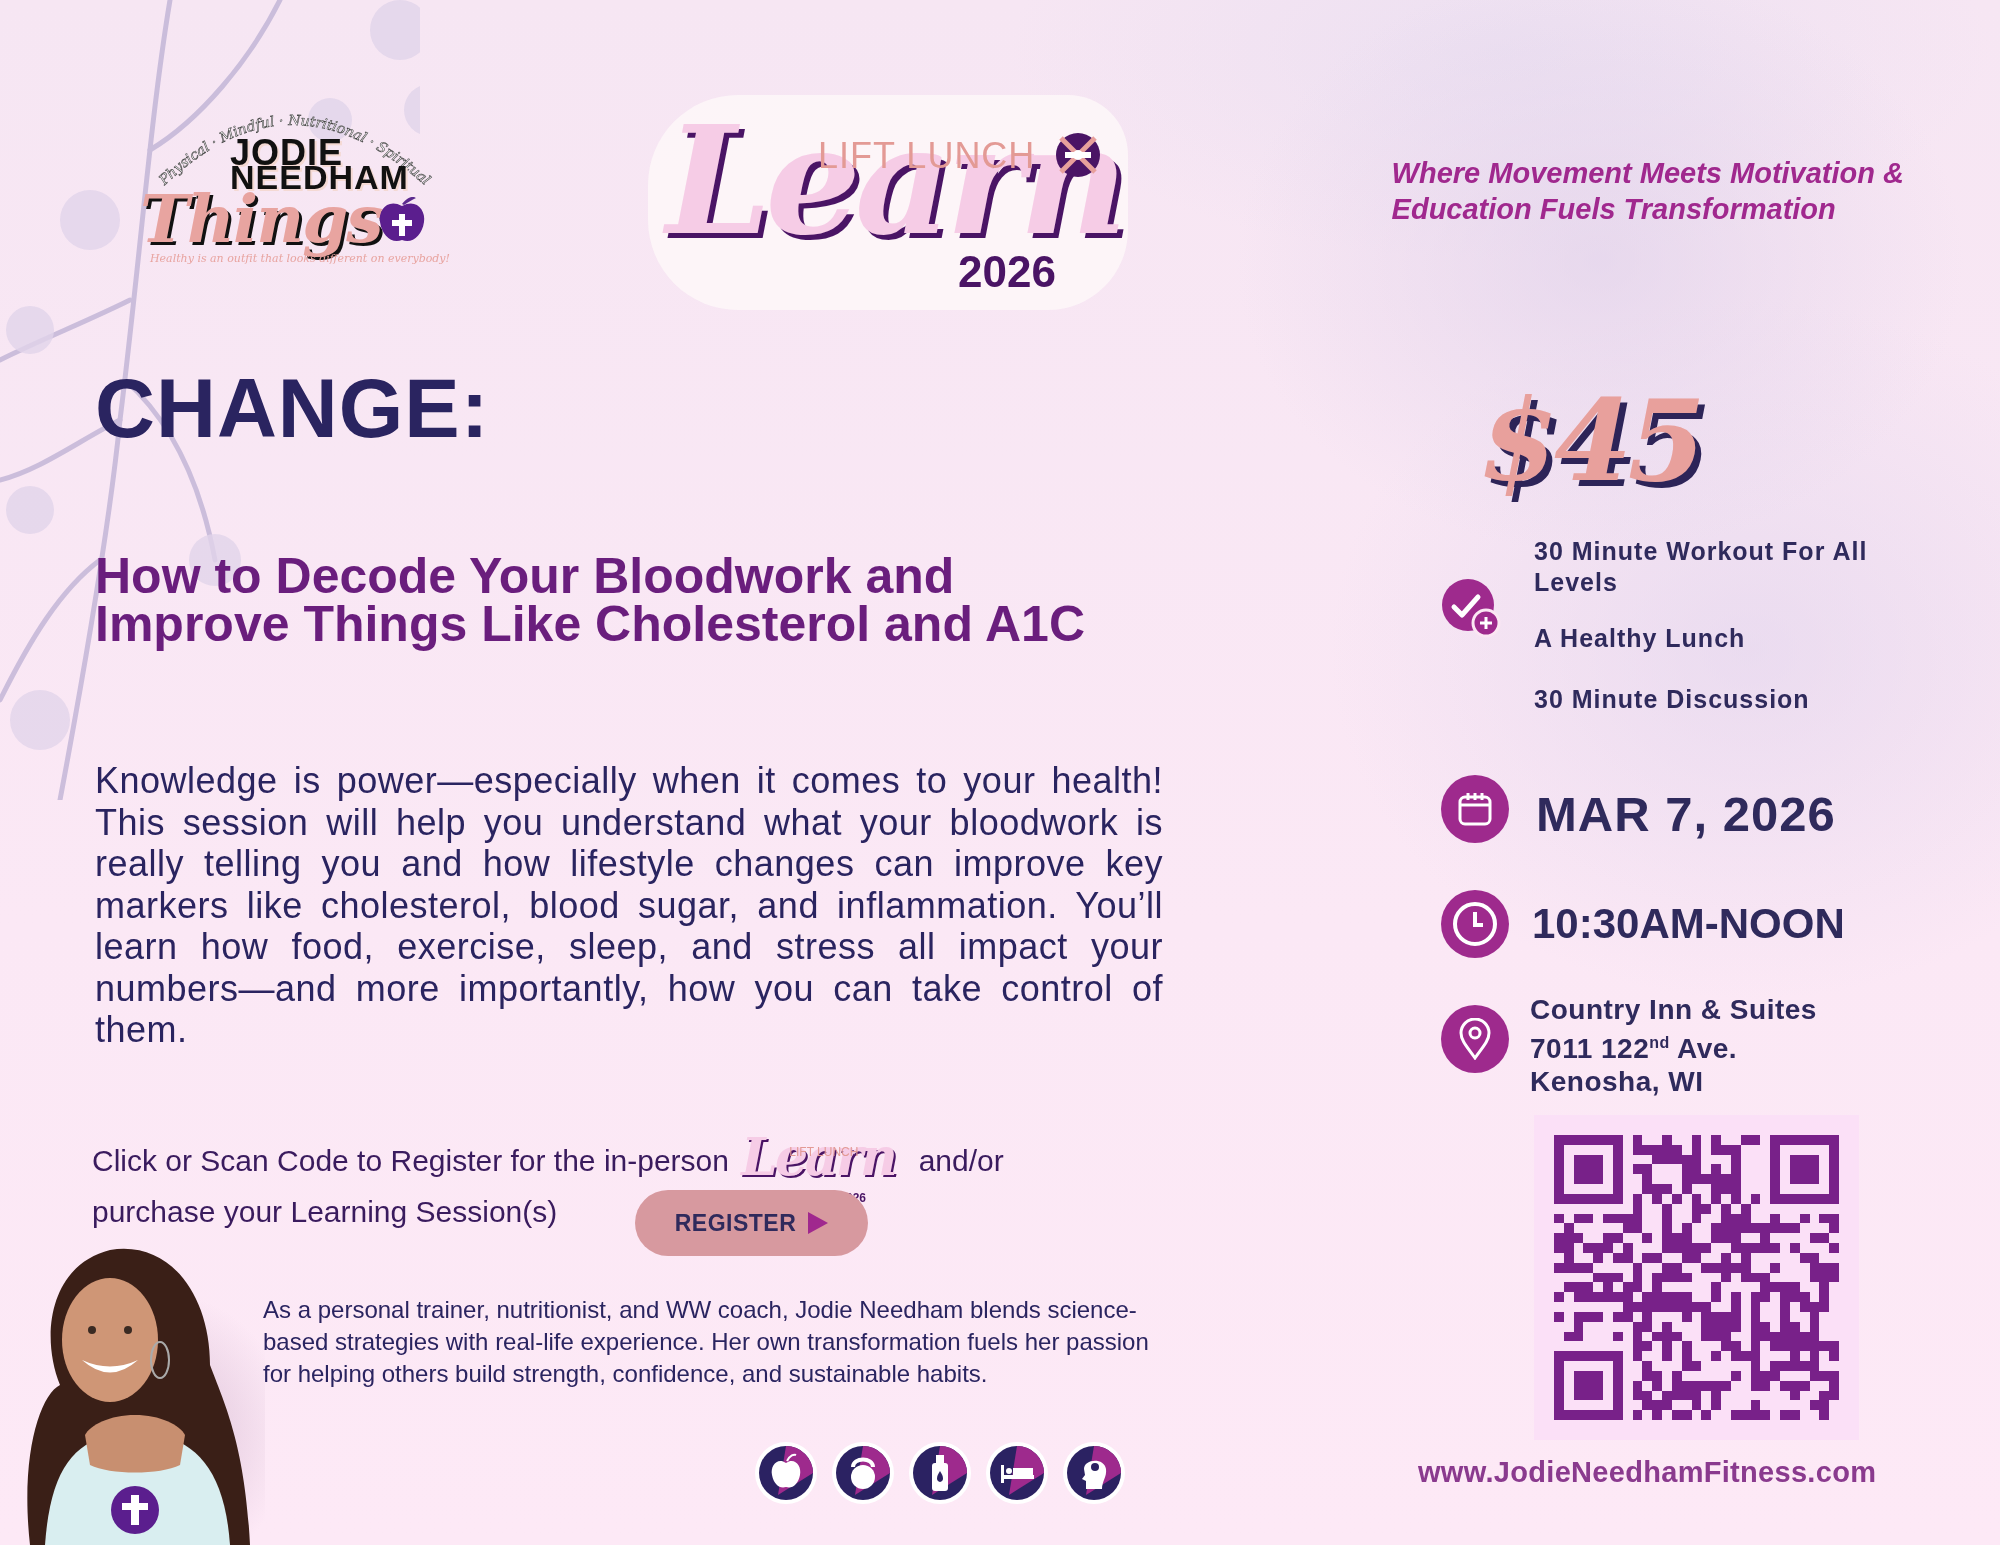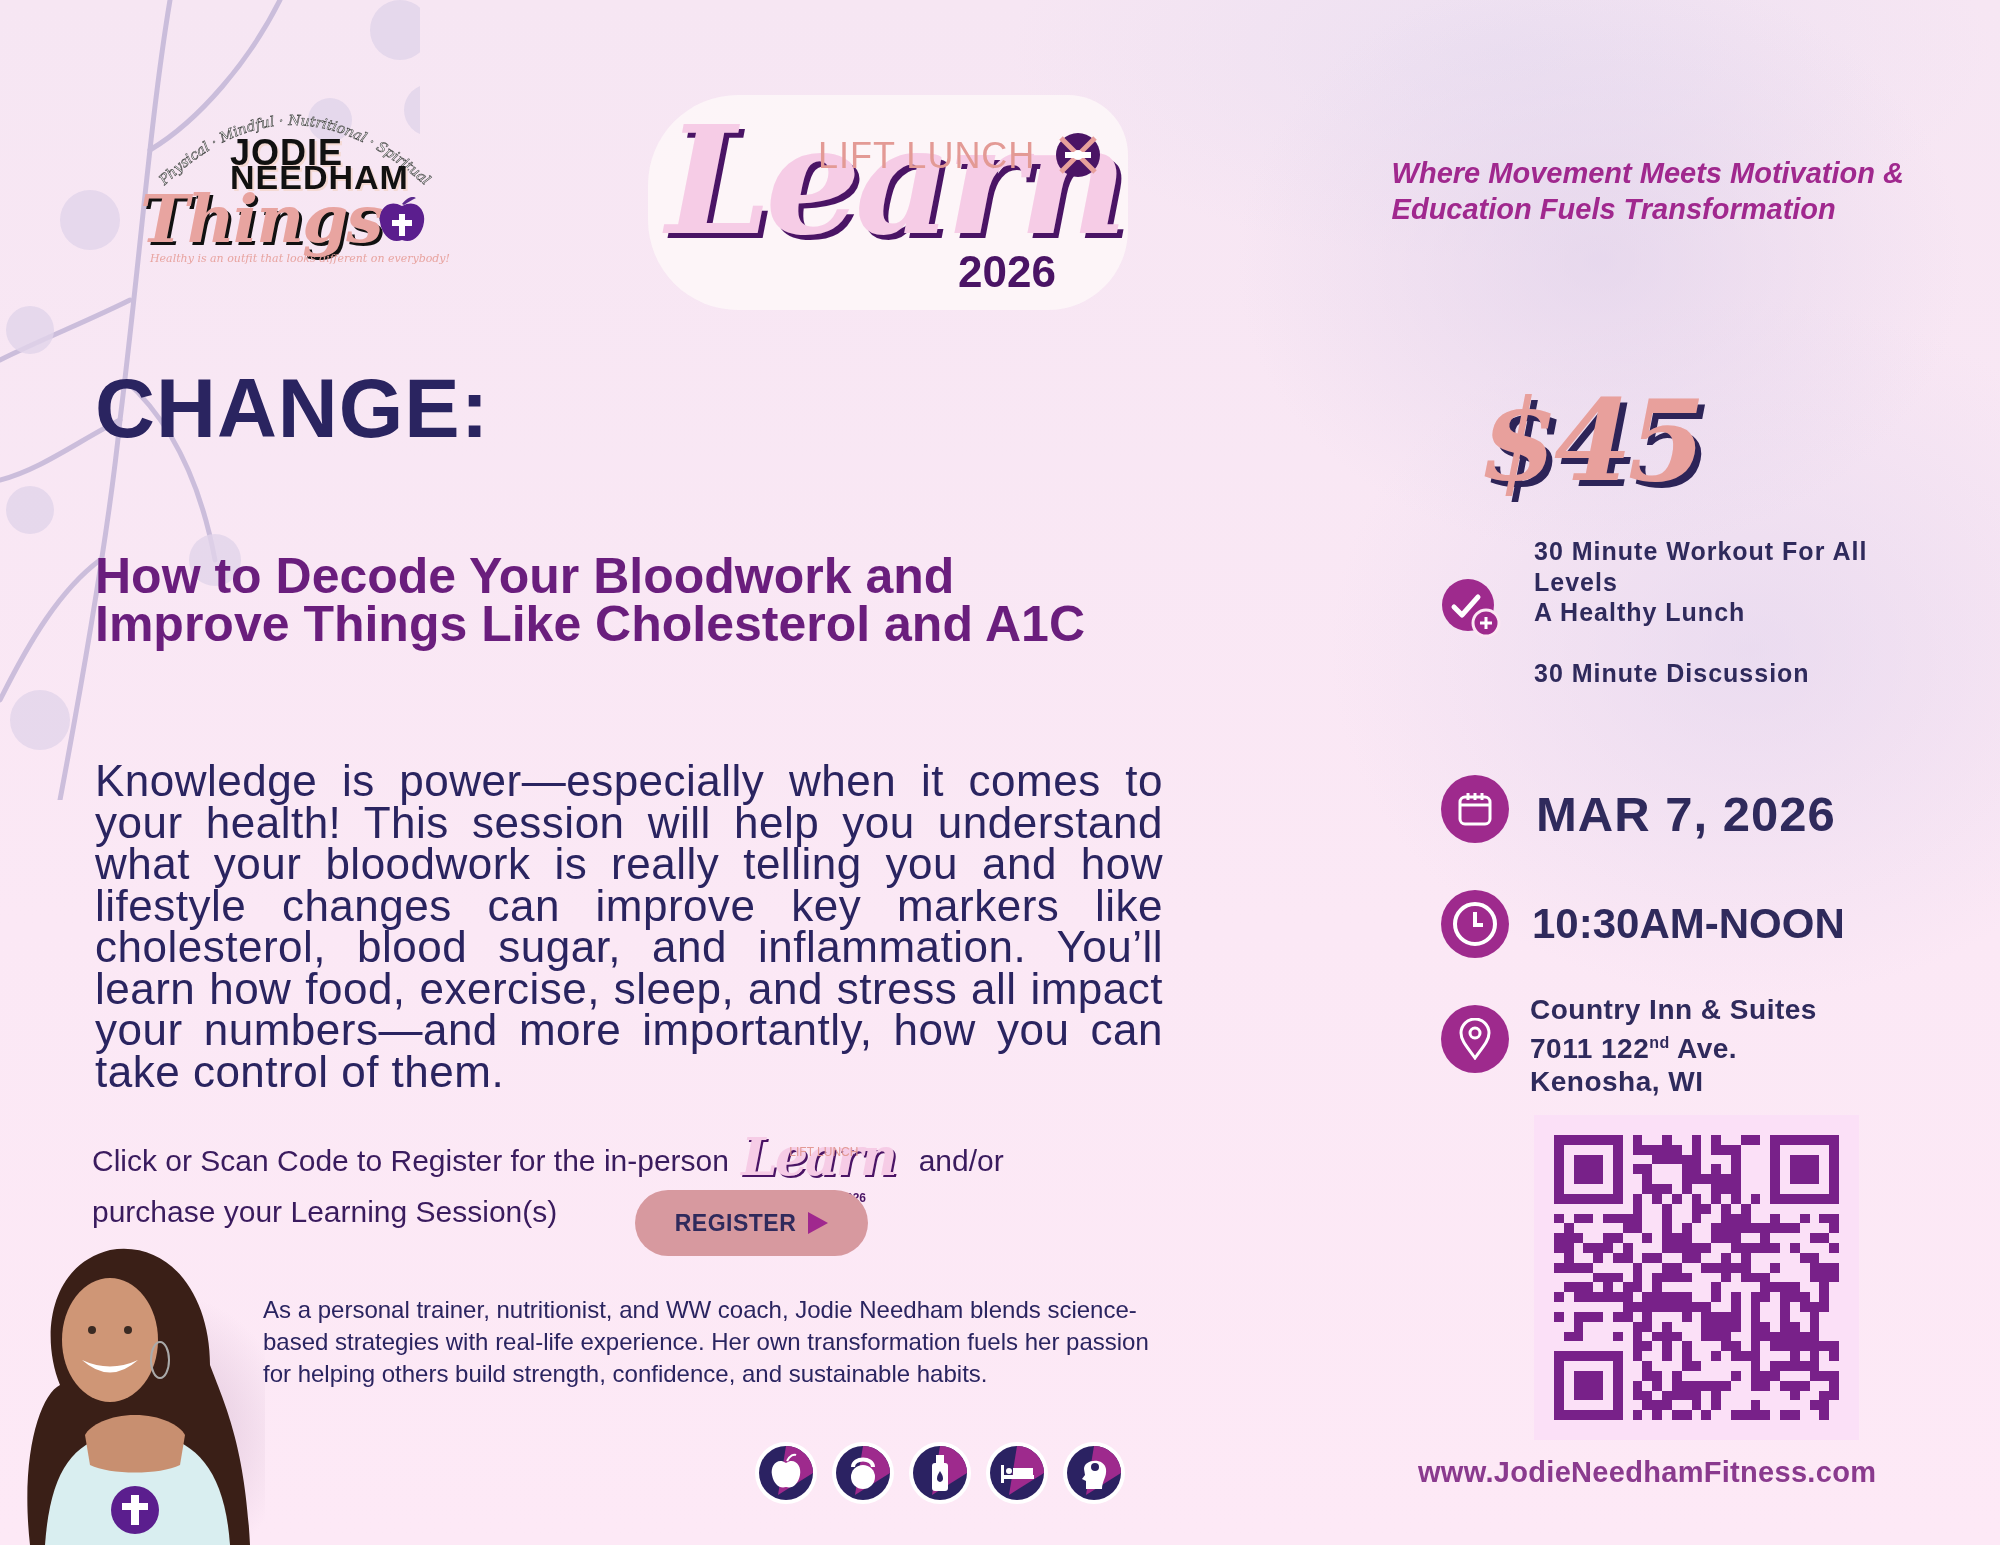--- a/index.html
+++ b/index.html
@@ -39,21 +39,21 @@
   .event-logo .year { position: absolute; left: 310px; top: 152px; font-family: "Liberation Sans", sans-serif; font-weight: bold; font-size: 44px; color: #4a1465; }
   .event-logo .badge { position: absolute; left: 405px; top: 35px; width: 50px; height: 50px; }
 
   
   .tagline { right: 96px; top: 155px; text-align: left; font-family: "Liberation Sans", sans-serif; font-style: italic; font-weight: bold; font-size: 29px; line-height: 36px; color: #a0288e; }
 
   
   .headline { left: 95px; top: 370px; width: 1100px; font-family: "Liberation Sans", sans-serif; font-weight: bold; font-size: 83px; line-height: 78px; color: #2a2460; letter-spacing: 1px; }
   .subhead { left: 95px; top: 552px; width: 1100px; font-family: "Liberation Sans", sans-serif; font-weight: bold; font-size: 50px; line-height: 48px; color: #6a1e7d; }
 
-  .body-copy { left: 95px; top: 760px; width: 1068px; font-family: "Liberation Sans", sans-serif; font-size: 44px; line-height: 41.5px; color: #2a2460; text-align: justify; letter-spacing: 0.5px; }
+  .body-copy { left: 95px; top: 760px; width: 1068px; font-family: "Liberation Sans", sans-serif; font-size: 36px; line-height: 41.5px; color: #2a2460; text-align: justify; letter-spacing: 0.5px; }
 
   .cta-text { left: 92px; top: 1135px; width: 1020px; font-family: "Liberation Sans", sans-serif; font-size: 30px; line-height: 42px; color: #3a1b5e; }
   .mini-logo { display: inline-block; position: relative; width: 165px; height: 56px; vertical-align: middle; margin: 0 4px; }
   .mini-logo .ml-learn { position: absolute; left: 0; top: -4px; font-family: "DejaVu Serif", serif; font-style: italic; font-weight: bold; font-size: 52px; color: #f6cce6; text-shadow: 2px 2px 0 #4a1465; letter-spacing: -3px; line-height: 1; }
   .mini-logo .ml-lift { position: absolute; left: 48px; top: -4px; font-size: 12px; color: #e39a95; }
   .mini-logo .ml-year { position: absolute; left: 98px; top: 42px; font-size: 12px; color: #4a1465; font-weight: bold; }
 
   .register-btn { left: 635px; top: 1190px; width: 233px; height: 66px; border-radius: 33px; background: #d7999f; border: none; display: flex; align-items: center; justify-content: center; gap: 12px; cursor: pointer; }
   .register-btn .lbl { font-family: "Liberation Sans", sans-serif; font-weight: bold; font-size: 23px; color: #2f2a5c; letter-spacing: 0.5px; }
   .register-btn .arrow { width: 0; height: 0; border-left: 20px solid #a0288e; border-top: 11px solid transparent; border-bottom: 11px solid transparent; }
@@ -67,21 +67,21 @@
   .pillar { width: 62px; height: 62px; border-radius: 50%; background: #fff; padding: 3px; }
   .pillar svg { width: 56px; height: 56px; display: block; }
 
   
   .price { left: 1480px; top: 385px; font-family: "DejaVu Serif", serif; font-weight: bold; font-style: italic; font-size: 112px; line-height: 1; color: #e8a09c; text-shadow: 6px 6px 0 #2d2458; letter-spacing: -4px; }
 
   .includes-icon { left: 1440px; top: 577px; width: 62px; height: 62px; }
   .includes { left: 1534px; top: 536px; width: 380px; font-family: "Liberation Sans", sans-serif; font-weight: bold; font-size: 25px; color: #2f2a5c; }
   .includes .inc-item { letter-spacing: 1px; }
   .includes .inc-1 { line-height: 31px; }
-  .includes .inc-2 { }
+  .includes .inc-2 { margin-top: 26px; }
   .includes .inc-3 { margin-top: 32px; }
 
   .info-icon { width: 68px; height: 68px; border-radius: 50%; background: #9e2a8d; display: flex; align-items: center; justify-content: center; }
   .date-icon { left: 1441px; top: 775px; }
   .time-icon { left: 1441px; top: 890px; }
   .loc-icon  { left: 1441px; top: 1005px; }
   .date-text { left: 1536px; top: 786px; font-family: "Liberation Sans", sans-serif; font-weight: bold; font-size: 49px; color: #2f2a5c; letter-spacing: 1px; }
   .time-text { left: 1532px; top: 900px; font-family: "Liberation Sans", sans-serif; font-weight: bold; font-size: 42px; color: #2f2a5c; }
   .loc-text { left: 1530px; top: 993px; font-family: "Liberation Sans", sans-serif; font-weight: bold; font-size: 28px; line-height: 33px; color: #2f2a5c; letter-spacing: 0.5px; }
   .loc-text sup { font-size: 16px; }

